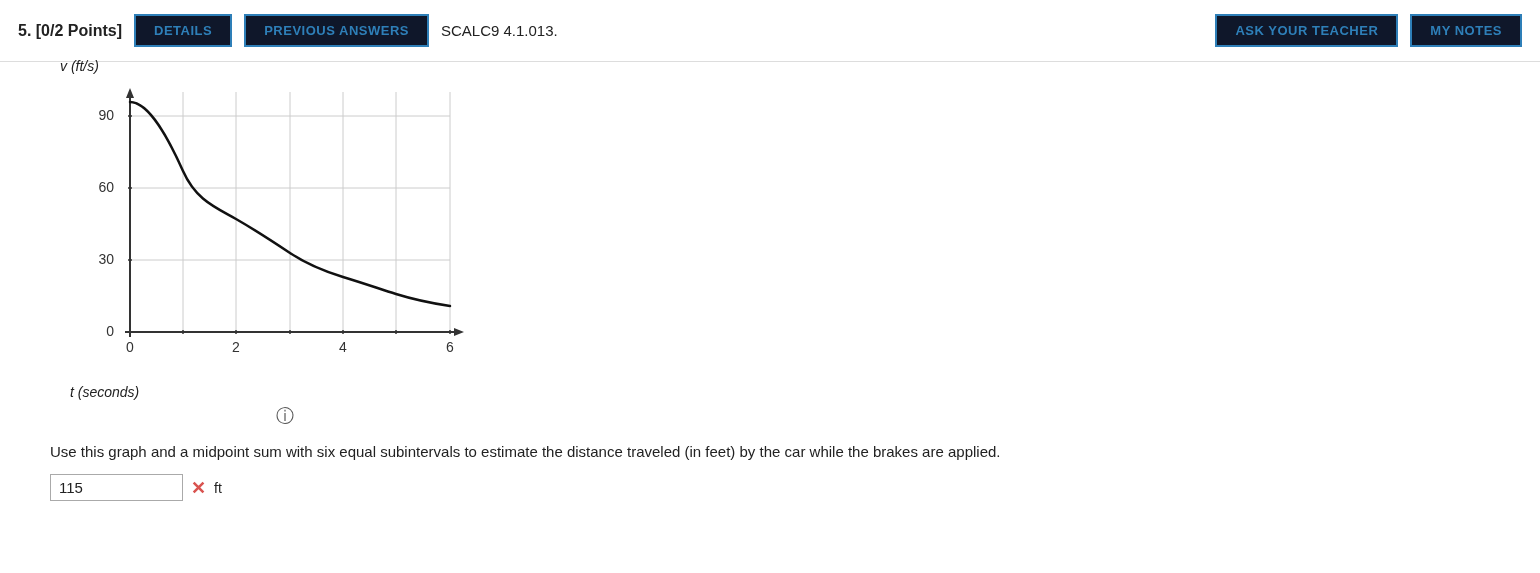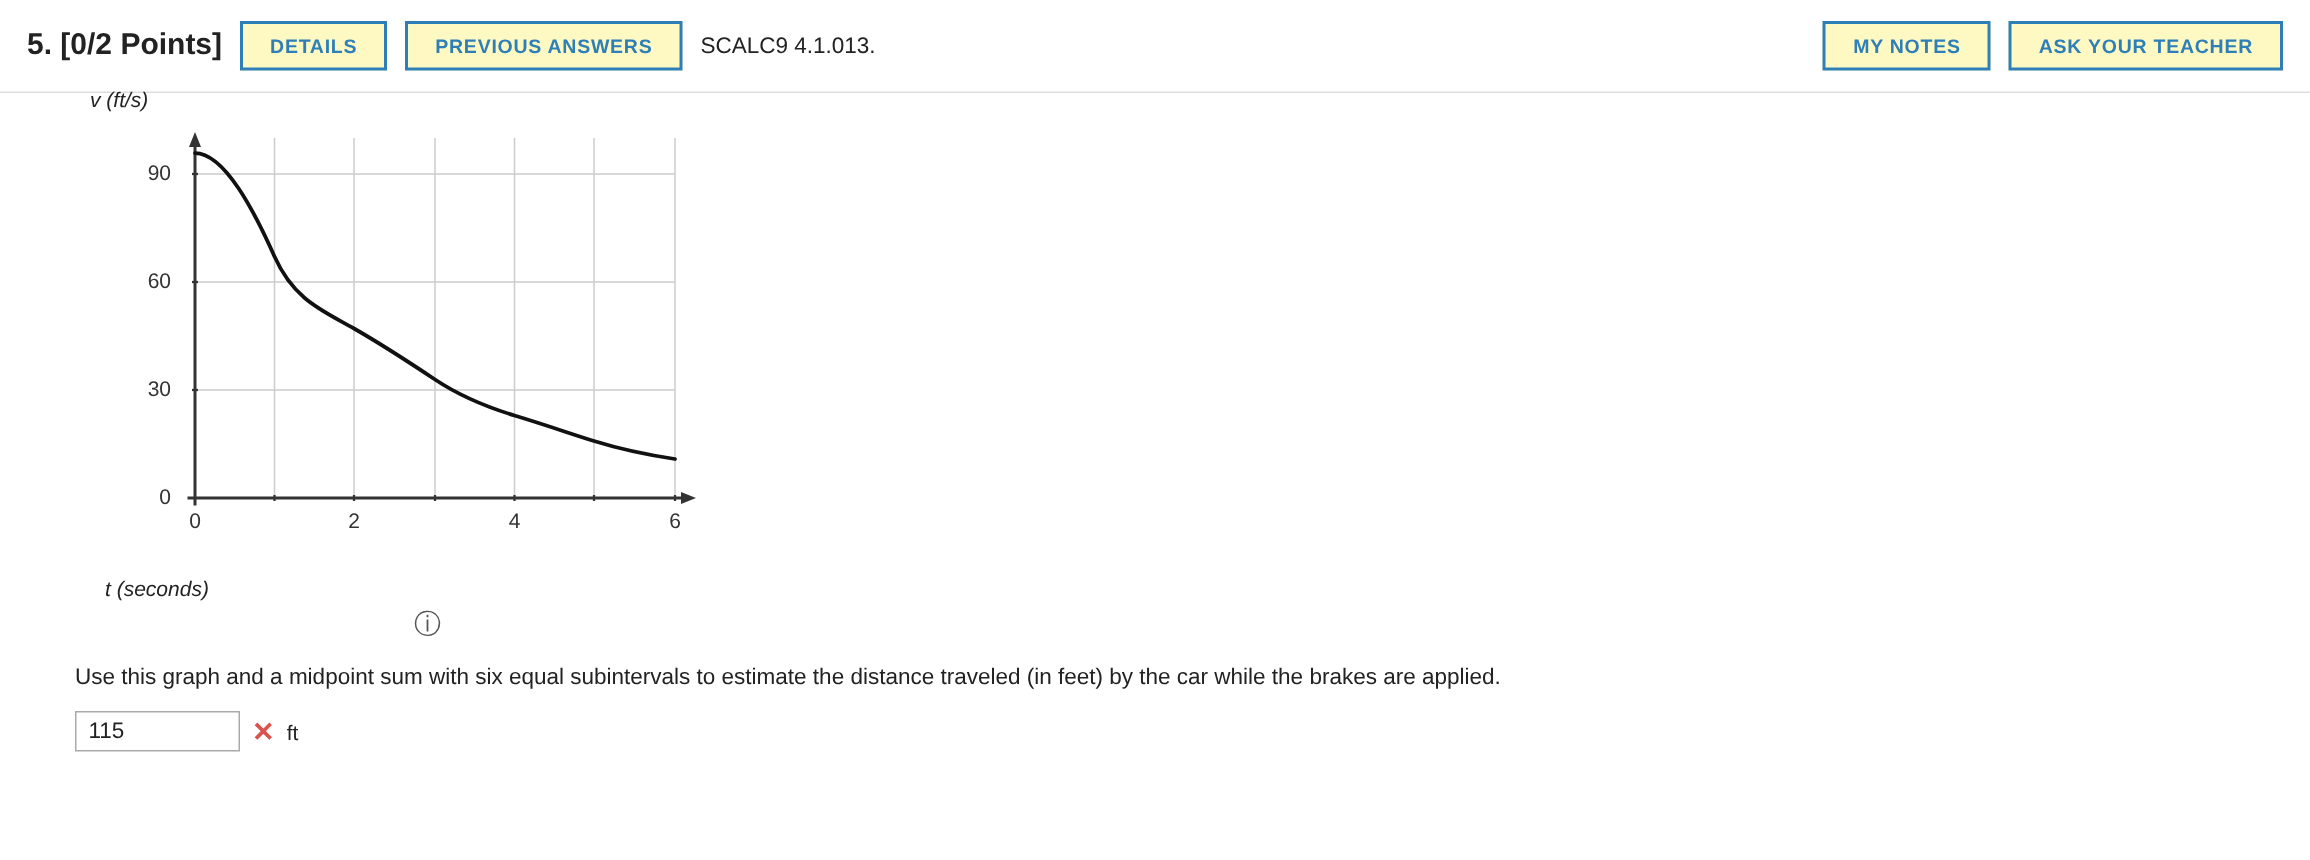--- a/index.html
+++ b/index.html
@@ -19,27 +19,27 @@
     .header-bar {
       display: flex;
       align-items: center;
       padding: 14px 18px;
       background: #fff;
       border-bottom: 1px solid #ddd;
       gap: 12px;
     }
     .problem-label {
       font-weight: bold;
-      font-size: 20px;
+      font-size: 16px;
       white-space: nowrap;
     }
     .btn-outline {
       border: 2px solid #2e7fb8;
       color: #2e7fb8;
-      background: #fef9c3;
+      background: #0f172a;
       padding: 7px 18px;
       font-size: 13px;
       font-weight: bold;
       cursor: pointer;
       letter-spacing: 0.5px;
       white-space: nowrap;
     }
     .problem-code {
       font-weight: normal;
       font-size: 15px;
@@ -97,21 +97,21 @@
     }
     .answer-description {
       font-size: 15px;
       margin-bottom: 10px;
       line-height: 1.6;
     }
     .answer-input {
       border: 1px solid #aaa;
       padding: 4px 8px;
       font-size: 15px;
-      width: 110px;
+      width: 133px;
       color: #222;
     }
     .error-x {
       color: #d9534f;
       font-size: 18px;
       font-weight: bold;
     }
     .unit-label {
       font-size: 14px;
     }
@@ -120,22 +120,22 @@
 <body>
 
 <div class="page-wrapper">
 
   <div class="header-bar">
     <span class="problem-label">5.  [0/2 Points]</span>
     <button class="btn-outline">DETAILS</button>
     <button class="btn-outline">PREVIOUS ANSWERS</button>
     <span class="problem-code">SCALC9 4.1.013.</span>
     <div class="spacer"></div>
+    <button class="btn-outline">ASK YOUR TEACHER</button>
     <button class="btn-outline">MY NOTES</button>
-    <button class="btn-outline">ASK YOUR TEACHER</button>
   </div>
 
   <div class="content-area">
 
 
     <div class="graph-container">
       <div class="graph-wrap">
         <div class="y-axis-label">v (ft/s)</div>
 
         <svg class="graph-svg" width="430" height="300" viewBox="0 0 430 300">

